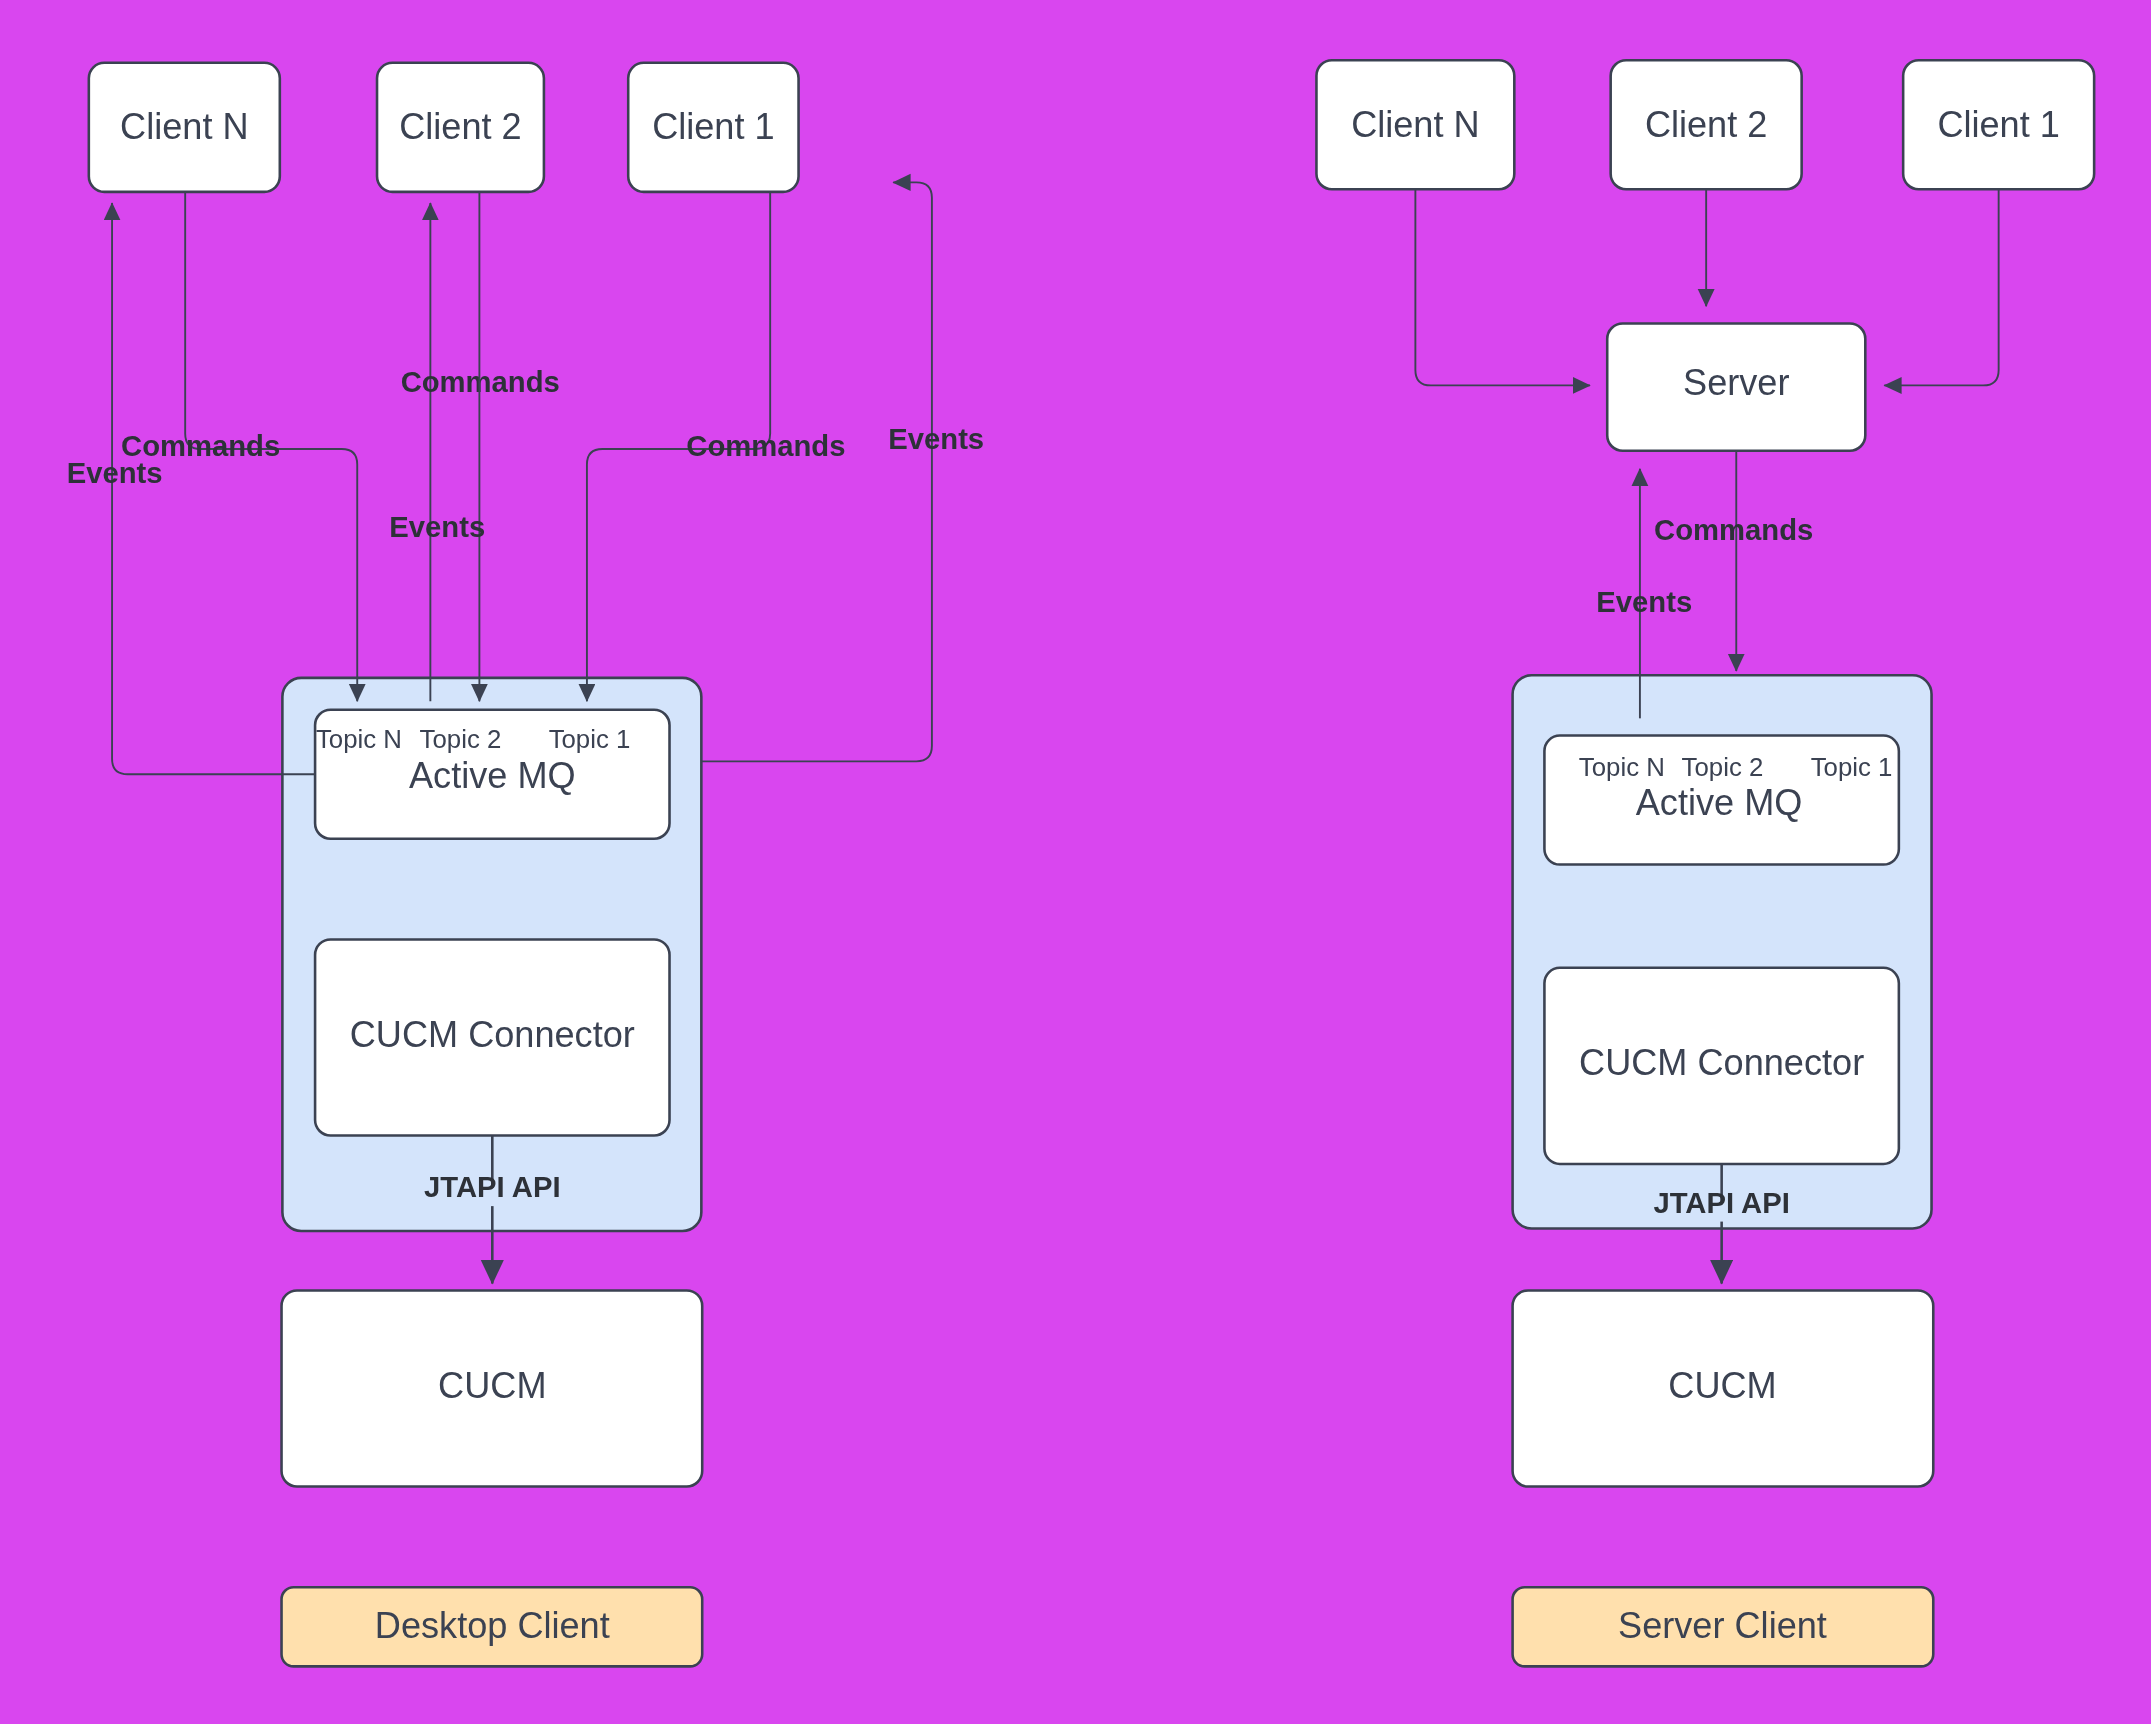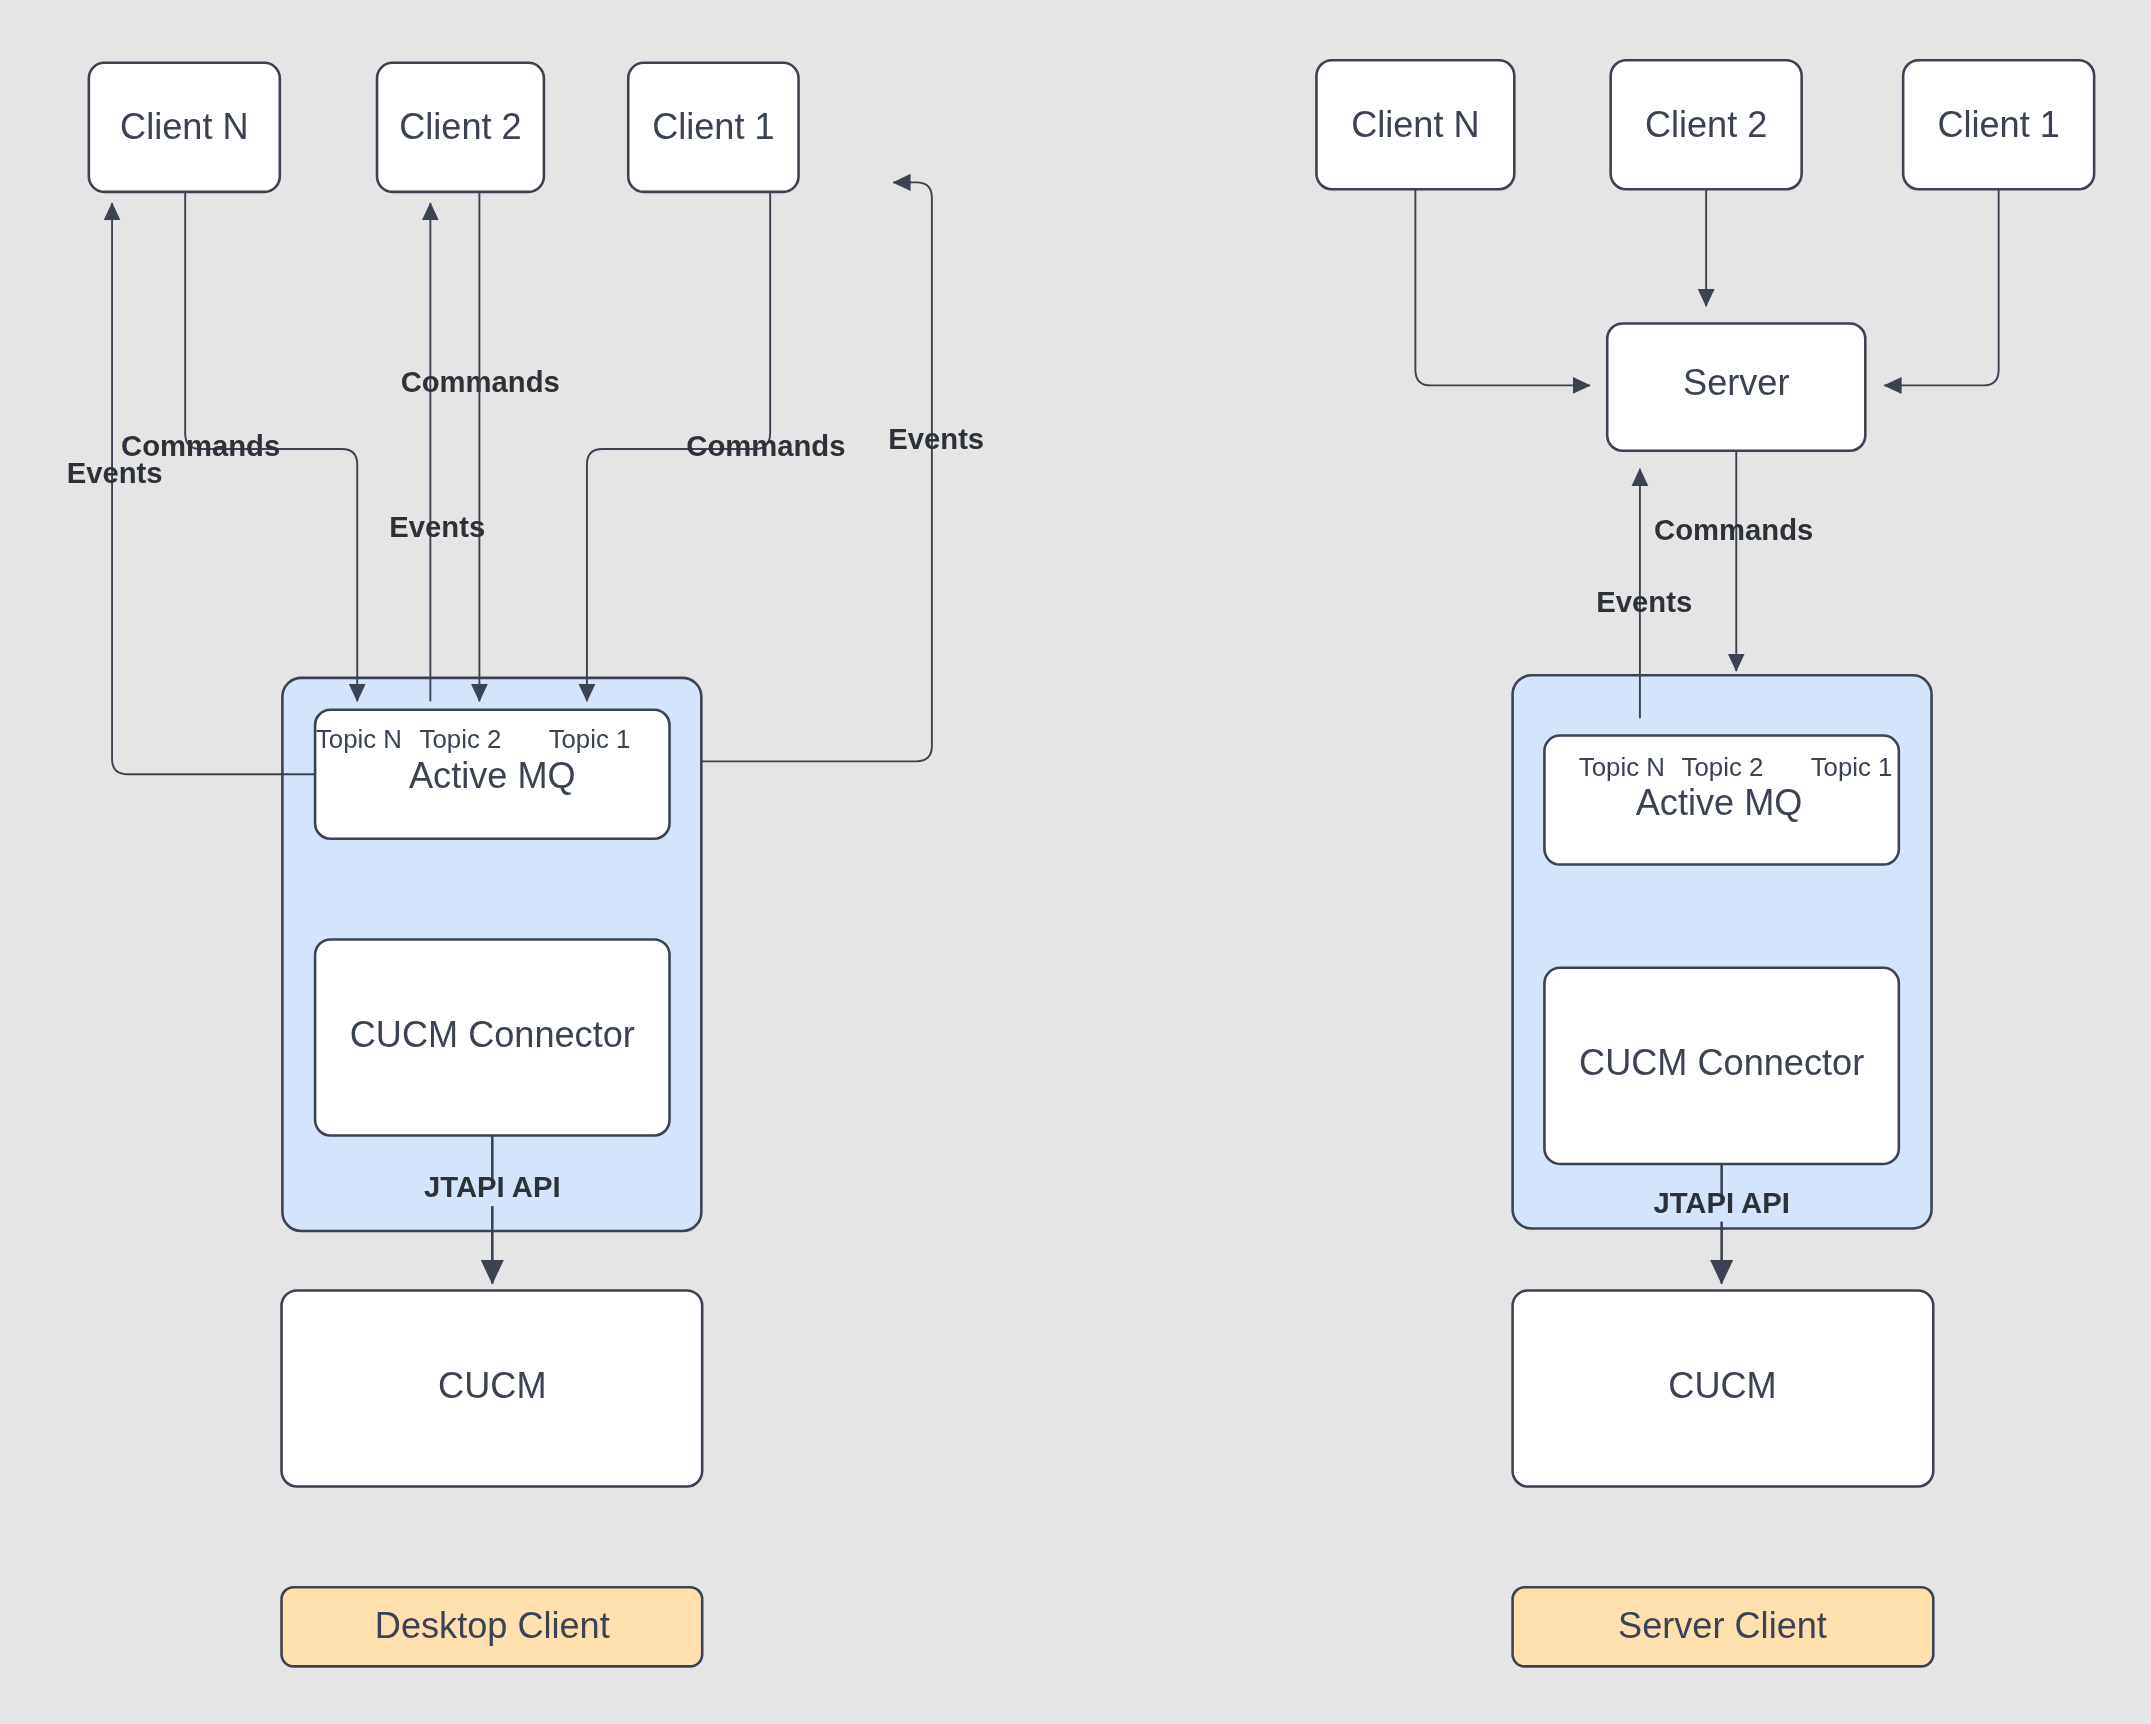--- a/index.html
+++ b/index.html
@@ -1,17 +1,17 @@
 <!DOCTYPE html>
 <html style="font-size:13.8px"><head>
 <meta charset="utf-8">
 <style>
   html,body{margin:0;padding:0;background:#ffffff;}
   body{width:2152px;height:1724px;font-family:"Liberation Sans",sans-serif;}
-  #stage{position:relative;width:2152px;height:1724px;overflow:hidden;background:#e5e5e5;}
+  #stage{position:relative;width:2152px;height:1724px;overflow:hidden;background:#d946ef;}
   svg#diagram{position:absolute;left:0;top:0;width:2152px;height:1724px;}
   .node-rect{fill:#ffffff;stroke:#3b4252;stroke-width:3;}
   .group-rect{fill:#d4e4fb;stroke:#3b4252;stroke-width:3;}
   .legend-rect{fill:#ffe0ad;stroke:#3b4252;stroke-width:3;}
   .edge{fill:none;stroke:#3b4252;stroke-width:3;}
   .edge-thin{fill:none;stroke:#3b4252;stroke-width:2.2;}
   .lbl{font-family:"Liberation Sans",sans-serif;fill:#3b4252;}
   .node-label{font-size:42px;text-anchor:middle;dominant-baseline:middle;}
   .topic-label{font-size:30px;text-anchor:middle;dominant-baseline:middle;}
   .edge-label{font-size:34px;font-weight:bold;fill:#2d3138;text-anchor:middle;dominant-baseline:middle;}

